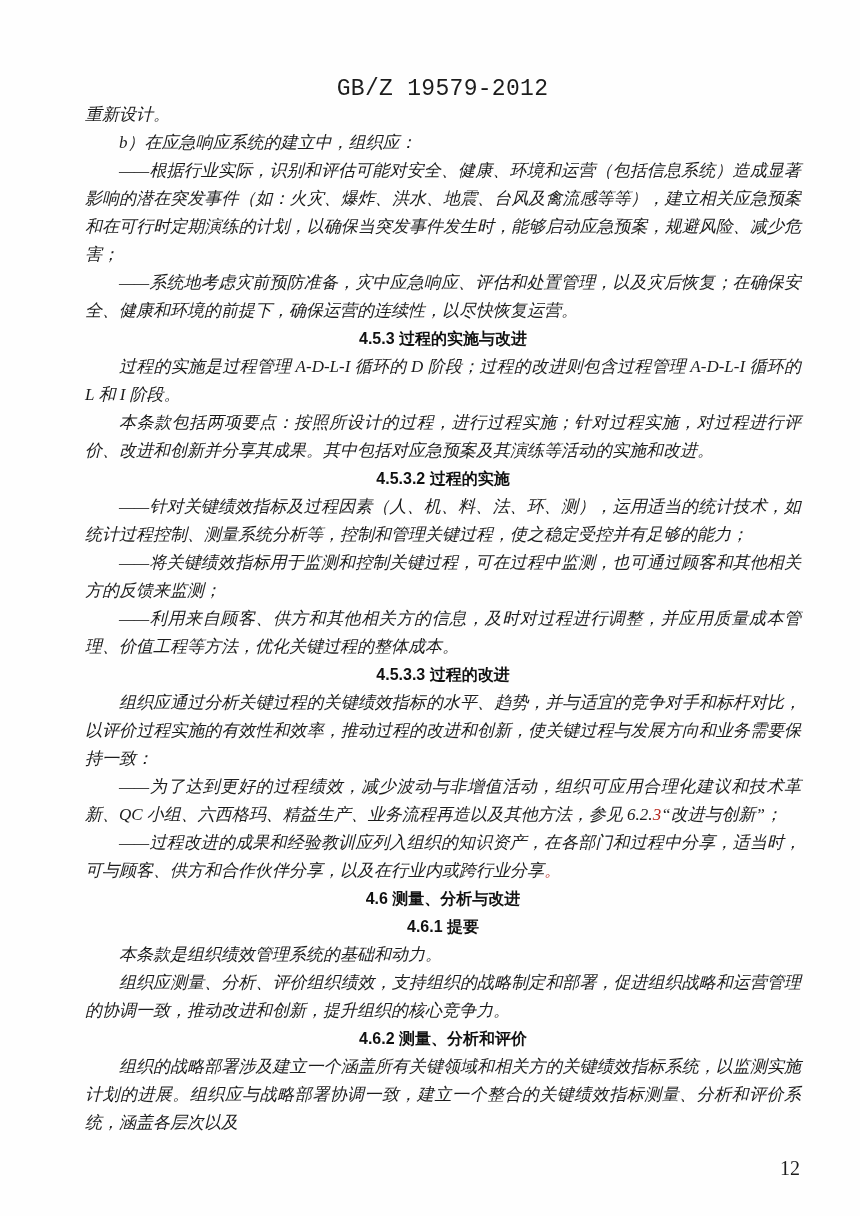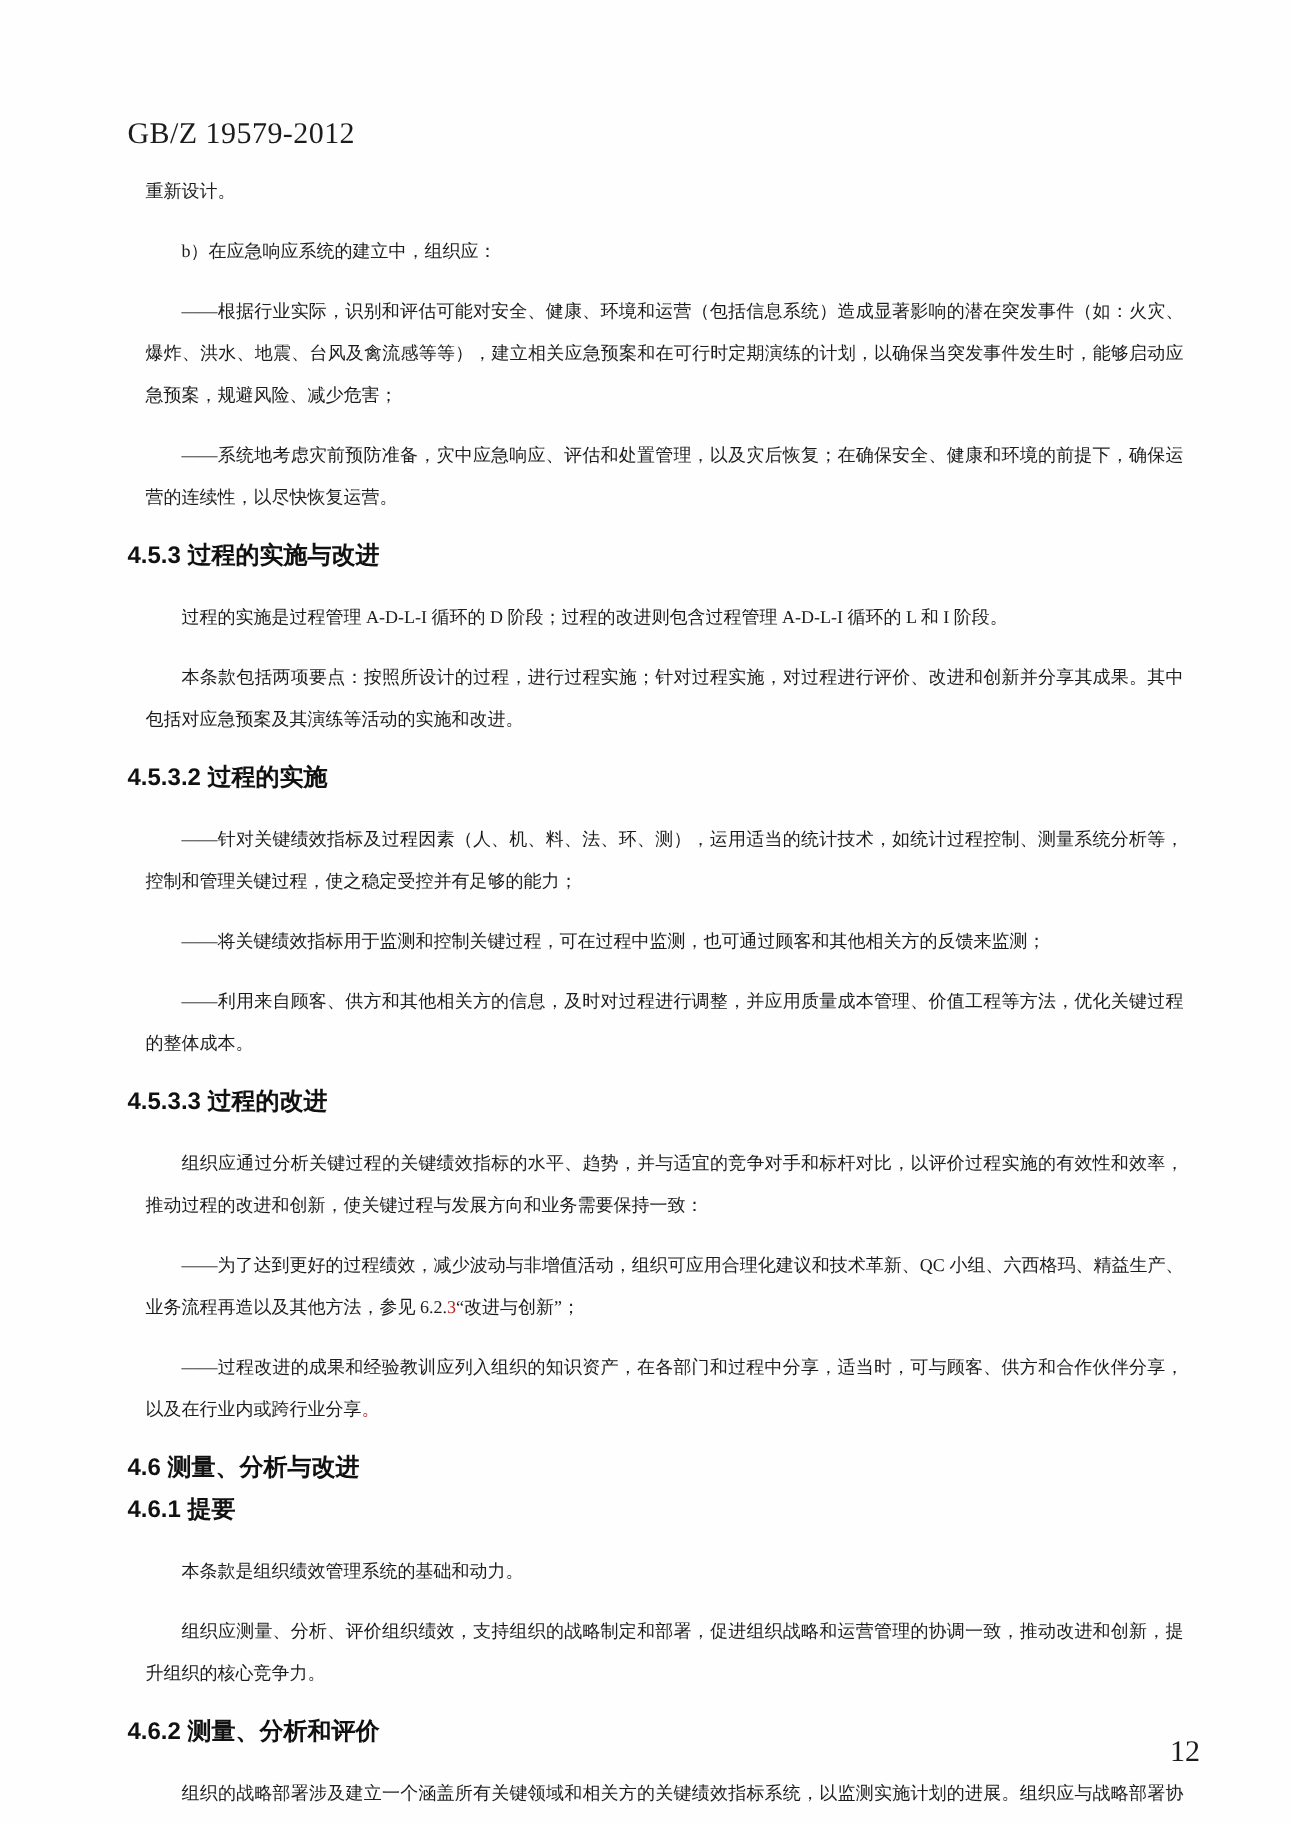--- a/index.html
+++ b/index.html
@@ -14,49 +14,52 @@
     background: #fefefe;
     overflow: hidden;
     font-family: "Liberation Serif", "DejaVu Serif", serif;
     color: #1c1c1c;
   }
   .header {
     position: absolute;
     top: 78px;
     left: 85px;
     right: 60px;
-    text-align: left;
-    font-size: 20px;
+    text-align: center;
+    font-size: 23px;
     line-height: 22px;
     letter-spacing: 0.3px;
+    font-family: Liberation Mono, monospace;
   }
   .content {
     position: absolute;
     top: 101px;
     left: 85px;
     width: 716px;
   }
   .content p.para {
-    margin: 12px;
-    font-size: 12px;
+    margin: 0;
+    font-size: 17px;
     line-height: 28px;
     text-align: justify;
     text-justify: inter-ideograph;
     word-break: break-all;
+    font-style: italic;
   }
   .content p.indent {
     text-indent: 2em;
   }
   .content h3.heading {
     margin: 0;
     font-size: 16px;
     line-height: 28px;
     font-weight: 700;
     font-family: "Liberation Sans", "DejaVu Sans", sans-serif;
     color: #111111;
+    text-align: center;
   }
   .footer {
     position: absolute;
     bottom: 38px;
     right: 60px;
     font-size: 20px;
     line-height: 20px;
   }
 </style>
 </head>

